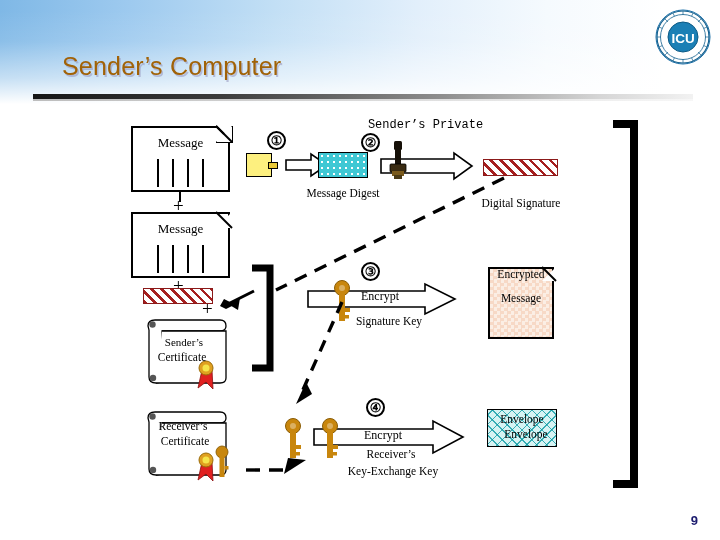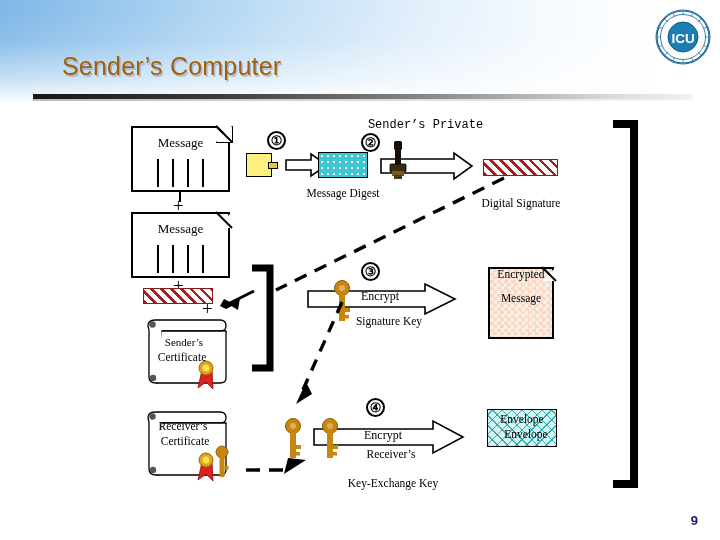--- a/index.html
+++ b/index.html
@@ -352,21 +352,21 @@
   <svg class="abs" style="left:320px;top:418px;" width="20" height="44">
     <circle cx="10" cy="8" r="7.5" fill="#c8860d" stroke="#8a5c04" stroke-width="1"></circle>
     <circle cx="10" cy="8" r="3" fill="#ffffff" opacity="0.35"></circle>
     <rect x="7" y="14" width="6" height="26" fill="#c8860d"></rect>
     <rect x="13" y="27" width="5" height="4" fill="#c8860d"></rect>
     <rect x="13" y="34" width="4" height="3.5" fill="#c8860d"></rect>
   </svg>
 
   <div class="lbl" style="left:348px;top:429px;width:70px;font-size:12px;">Encrypt</div>
   <div class="lbl" style="left:341px;top:448px;width:100px;font-size:11.5px;">Receiver’s</div>
-  <div class="lbl" style="left:318px;top:465px;width:150px;font-size:11.5px;margin-top:12px;">Key-Exchange Key</div>
+  <div class="lbl" style="left:318px;top:465px;width:150px;font-size:11.5px;">Key-Exchange Key</div>
 
   <div class="envel" style="left:487px;top:409px;width:70px;height:38px;"></div>
   <div class="lbl" style="left:487px;top:413px;width:70px;font-size:11.5px;">Envelope</div>
   <div class="lbl" style="left:487px;top:428px;width:78px;font-size:11.5px;">Envelope</div>
 
   <svg class="abs" style="left:608px;top:120px;" width="40" height="368">
     <path d="M5,4 L26,4 L26,364 L5,364" fill="none" stroke="#000000" stroke-width="8"></path>
   </svg>
 
   <div class="pagenum">9</div>

